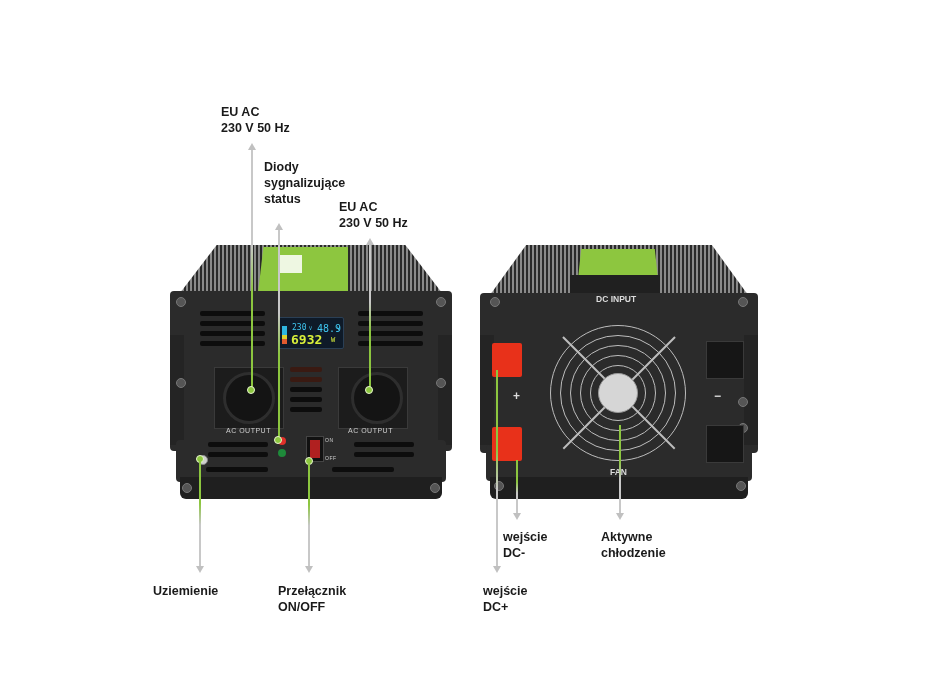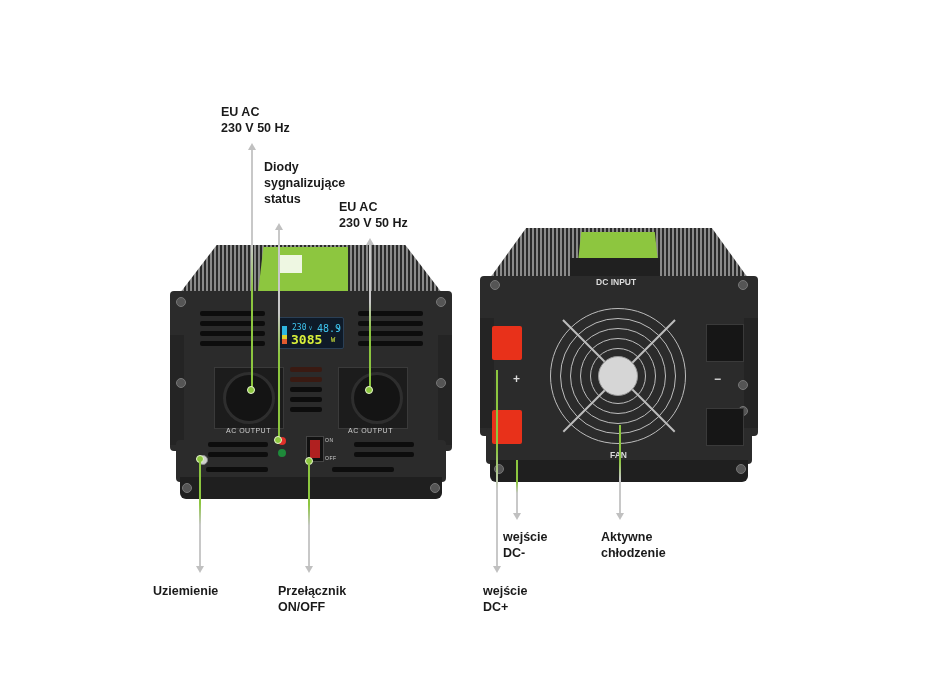--- a/index.html
+++ b/index.html
@@ -73,21 +73,21 @@
   <div class="vent" style="left:120px;top:142px;width:32px;"></div>
   <div class="vent" style="left:120px;top:152px;width:32px;"></div>
   <div class="vent" style="left:120px;top:162px;width:32px;"></div>
 
   <div class="lcd" style="left:108px;top:72px;width:64px;height:30px;">
     <div style="position:absolute;left:3px;top:8px;width:5px;height:18px;background:linear-gradient(to bottom,#2fb5e0 0 25%,#2fb5e0 25% 50%,#e0d22f 50% 75%,#e05a2f 75% 100%);"></div>
     <span class="lcd-text" style="left:13px;top:5px;font-size:8px;color:#3fc6f0;">230</span>
     <span class="lcd-text" style="left:30px;top:7px;font-size:5px;color:#3fc6f0;">V</span>
     <span class="lcd-text" style="left:38px;top:5px;font-size:10px;color:#3fc6f0;text-align:right;">48.9</span>
     <span class="lcd-text" style="left:58px;top:7px;font-size:5px;color:#3fc6f0;">V</span>
-    <span class="lcd-text" style="left:12px;top:14px;font-size:13px;color:#d8ef3a;font-weight:bold;">3085</span>
+    <span class="lcd-text" style="left:12px;top:14px;font-size:13px;color:#d8ef3a;font-weight:bold;">6932</span>
     <span class="lcd-text" style="left:52px;top:18px;font-size:7px;color:#d8ef3a;">W</span>
   </div>
 
   <div class="socket" style="left:44px;top:122px;width:68px;height:60px;">
     <div class="socket-round" style="left:8px;top:4px;width:46px;height:46px;"></div>
   </div>
   <span class="tiny-text" style="left:56px;top:182px;">AC OUTPUT</span>
 
   <div class="socket" style="left:168px;top:122px;width:68px;height:60px;">
     <div class="socket-round" style="left:12px;top:4px;width:46px;height:46px;"></div>
@@ -106,21 +106,21 @@
 
   <div class="switch" style="left:136px;top:191px;width:16px;height:24px;">
     <div class="switch-rocker" style="left:3px;top:3px;width:10px;height:18px;"></div>
   </div>
   <span class="tiny-text" style="left:155px;top:192px;font-size:5px;">ON</span>
   <span class="tiny-text" style="left:155px;top:210px;font-size:5px;">OFF</span>
 
   <div style="position:absolute;left:28px;top:210px;width:8px;height:8px;border-radius:50%;background:#cfcfcf;border:1px solid #888;"></div>
 </div>
 
-<div class="device" style="left:480px;top:228px;width:278px;height:265px;">
+<div class="device" style="left:480px;top:245px;width:278px;height:265px;">
   <div class="top-panel" style="left:10px;top:0;width:258px;height:50px;"></div>
   <div class="green-label" style="left:98px;top:4px;width:80px;height:30px;clip-path:polygon(4% 0,96% 0,100% 100%,0 100%);"></div>
   <div style="position:absolute;left:90px;top:30px;width:90px;height:20px;background:#202020;"></div>
 
   <div class="body-face" style="left:0;top:48px;width:278px;height:160px;"></div>
   <div class="side-block" style="left:0;top:90px;width:14px;height:110px;"></div>
   <div class="side-block" style="left:264px;top:90px;width:14px;height:110px;"></div>
   <div class="body-face" style="left:6px;top:200px;width:266px;height:36px;"></div>
   <div class="base" style="left:10px;top:232px;width:258px;height:22px;"></div>
 

